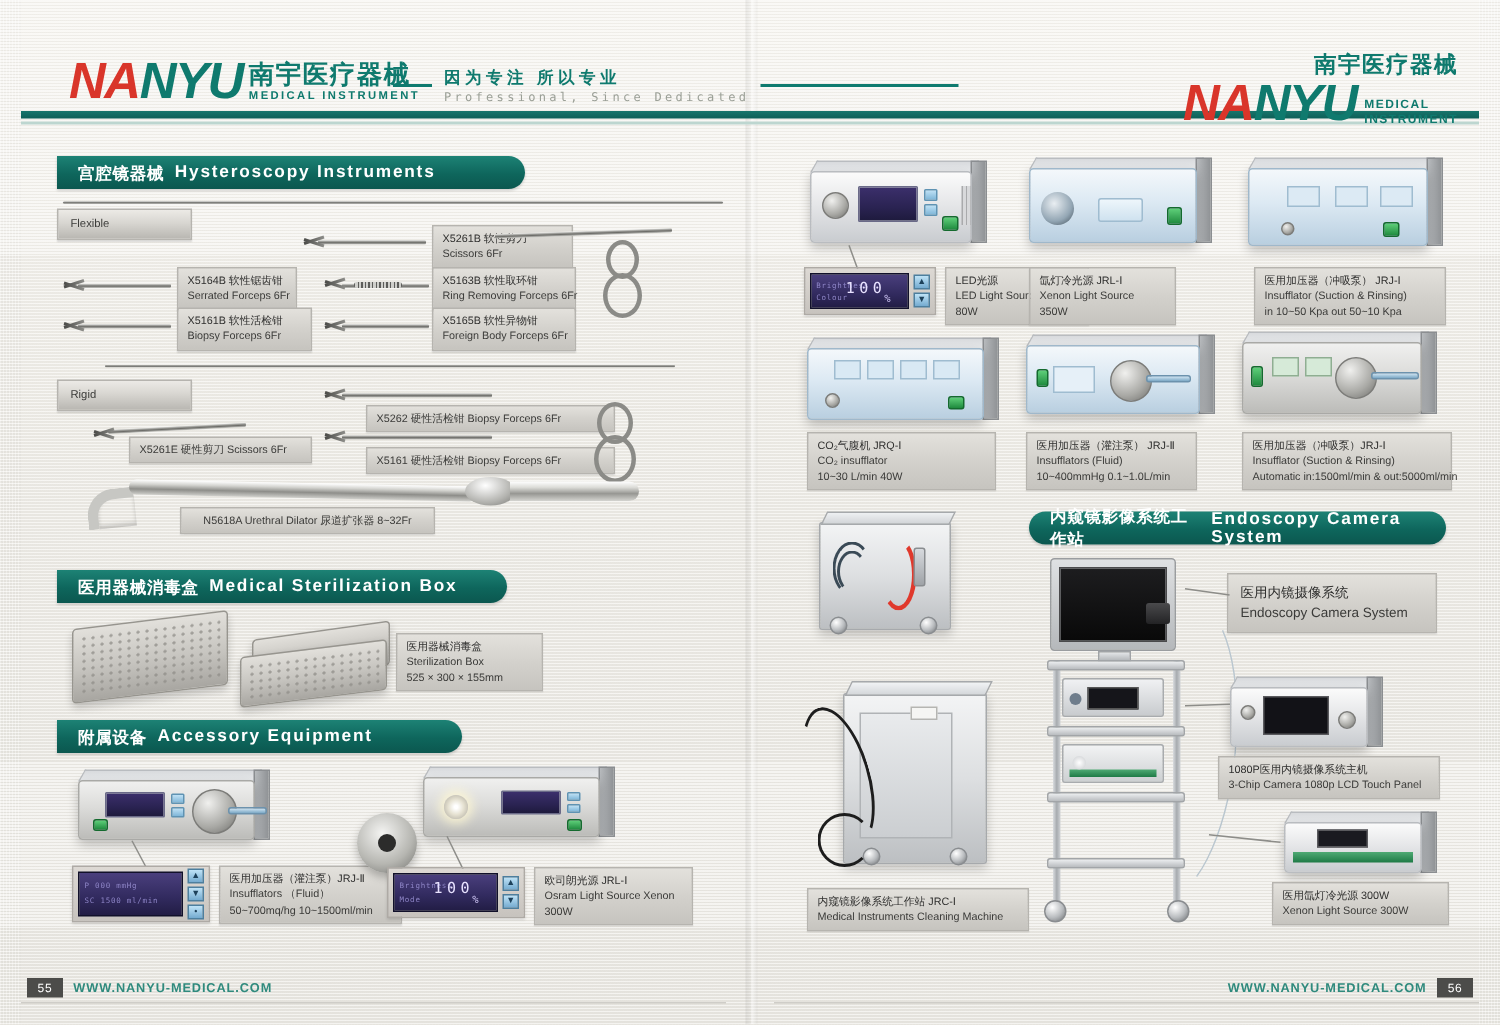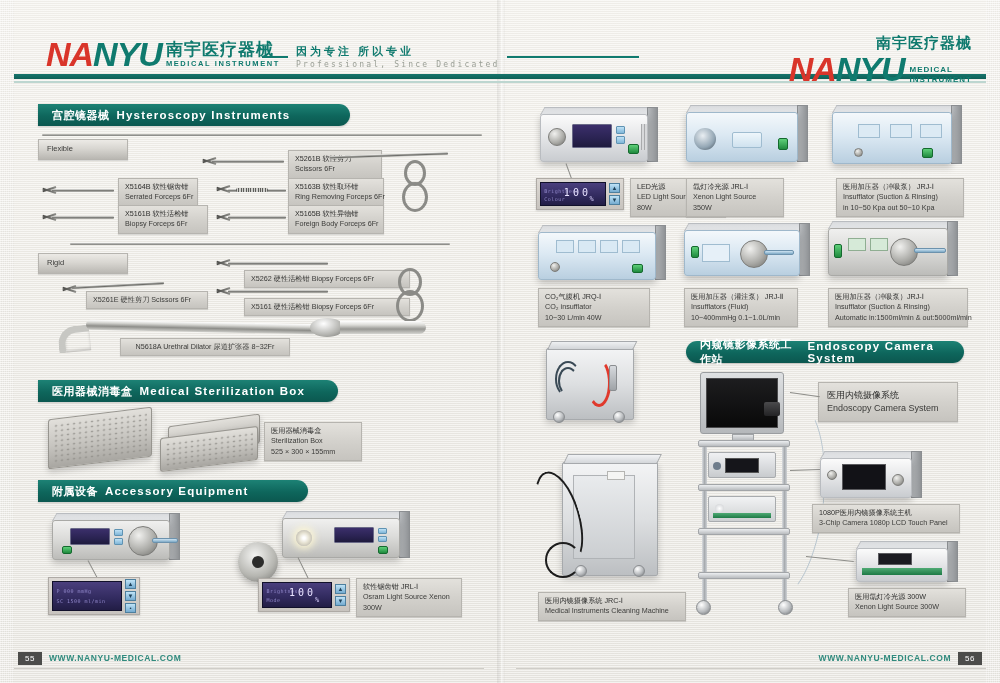--- a/index.html
+++ b/index.html
@@ -456,20 +456,25 @@
     <div class="screen">
       <span class="lab1">P  000 mmHg</span>
       <span class="lab2">SC 1500 ml/min</span>
     </div>
     <div class="btns">
       <i>▲</i>
       <i>▼</i>
       <i>•</i>
     </div>
   </div>
+  <div class="lab" style="left:146px; top:577px; width:122px;">
+    <div class="cn">医用加压器（灌注泵）JRJ-Ⅱ</div>
+    <div class="en">Insufflators （Fluid）</div>
+    <div class="en">50~700mq/hg  10~1500ml/min</div>
+  </div>
 
   <div class="device" style="left:282px; top:518px; width:118px; height:40px;">
     <div class="dev-top"></div>
     <div class="dev-side"></div>
     <div class="dev-body dev-grey"></div>
     <div class="lcd" style="left:52px; top:9px; width:40px; height:16px;"></div>
     <div class="bluebtn" style="left:96px; top:10px; width:9px; height:6px;"></div>
     <div class="bluebtn" style="left:96px; top:18px; width:9px; height:6px;"></div>
     <div class="greenbtn" style="left:96px; top:28px; width:10px; height:8px;"></div>
     <div style="position:absolute; left:14px; top:12px; width:16px; height:16px; border-radius:50%; background:radial-gradient(circle,#ffffff 10%,#e6e2d2 45%,#a9a59a); box-shadow:0 0 7px 3px rgba(255,248,210,0.85);"></div>
@@ -484,21 +489,21 @@
       <span class="lab2">Mode</span>
       <span class="big">100</span>
       <span class="small">%</span>
     </div>
     <div class="btns">
       <i>▲</i>
       <i>▼</i>
     </div>
   </div>
   <div class="lab" style="left:356px; top:578px; width:106px;">
-    <div class="cn">软性锯齿钳 JRL-Ⅰ</div>
+    <div class="cn">欧司朗光源 JRL-Ⅰ</div>
     <div class="en">Osram Light Source Xenon</div>
     <div class="en">300W</div>
   </div>
 
   <div class="device" style="left:540px; top:114px; width:108px; height:48px;">
     <div class="dev-top"></div>
     <div class="dev-side"></div>
     <div class="dev-body dev-white"></div>
     <div class="knob" style="left:8px; top:14px; width:18px; height:18px;"></div>
     <div class="lcd" style="left:32px; top:10px; width:40px; height:24px;"></div>
@@ -560,21 +565,21 @@
     <div class="dev-top"></div>
     <div class="dev-side"></div>
     <div class="dev-body dev-blue"></div>
     <div style="position:absolute; left:18px; top:8px; width:18px; height:13px; background:#d9e9f4; border:1px solid #9fbcd0;"></div>
     <div style="position:absolute; left:40px; top:8px; width:18px; height:13px; background:#d9e9f4; border:1px solid #9fbcd0;"></div>
     <div style="position:absolute; left:62px; top:8px; width:18px; height:13px; background:#d9e9f4; border:1px solid #9fbcd0;"></div>
     <div style="position:absolute; left:84px; top:8px; width:18px; height:13px; background:#d9e9f4; border:1px solid #9fbcd0;"></div>
     <div class="knob" style="left:12px; top:30px; width:10px; height:10px;"></div>
     <div class="greenbtn" style="left:94px; top:32px; width:11px; height:9px;"></div>
   </div>
-  <div class="lab" style="left:538px; top:288px; width:112px;">
+  <div class="lab" style="left:538px; top:288px; width:126px;">
     <div class="cn">CO₂气腹机 JRQ-Ⅰ</div>
     <div class="en">CO₂ insufflator</div>
     <div class="en">10~30 L/min 40W</div>
   </div>
 
   <div class="device" style="left:684px; top:230px; width:116px; height:46px;">
     <div class="dev-top"></div>
     <div class="dev-side"></div>
     <div class="dev-body dev-blue"></div>
     <div style="position:absolute; left:18px; top:14px; width:28px; height:18px; background:#e6f0f8; border:1px solid #9fbcd0;"></div>
@@ -618,21 +623,21 @@
     <div style="position:absolute; left:0; right:0; top:-9px; height:10px; background:linear-gradient(180deg,#f1f3f5,#d4d7da); border:1px solid #a6a9ac; transform:skewX(-26deg); transform-origin:bottom left;"></div>
     <div style="position:absolute; left:10px; top:12px; right:22px; bottom:16px; border:1px solid #b0b3b6; background:linear-gradient(180deg,#e9ebed,#cbced1);"></div>
     <div style="position:absolute; left:44px; top:8px; width:18px; height:9px; background:#f5f5f3; border:1px solid #b5b5b2;"></div>
     <div class="caster" style="left:12px; top:102px; width:12px; height:12px;"></div>
     <div class="caster" style="left:70px; top:102px; width:12px; height:12px;"></div>
   </div>
   <div class="hose" style="left:538px; top:470px; width:42px; height:96px; border-color:#1d1d1d #1d1d1d transparent transparent; transform:rotate(-16deg);"></div>
   <div class="hose" style="left:545px; top:542px; width:36px; height:36px; border-color:#1d1d1d transparent #1d1d1d #1d1d1d;"></div>
 
   <div class="lab" style="left:538px; top:592px; width:148px;">
-    <div class="cn">医用内镜摄像系统  JRC-Ⅰ</div>
+    <div class="cn">内窥镜影像系统工作站  JRC-Ⅰ</div>
     <div class="en">Medical Instruments Cleaning Machine</div>
   </div>
 
   <div class="banner" style="left:686px; top:341px; width:278px; border-radius:11px;">
     <span class="cn">内窥镜影像系统工作站</span>
     <span class="en">Endoscopy Camera System</span>
   </div>
 
   <div style="position:absolute; left:694px; top:372px; width:130px; height:248px;">
     <div class="monitor" style="left:6px; top:0; width:84px; height:62px;">

